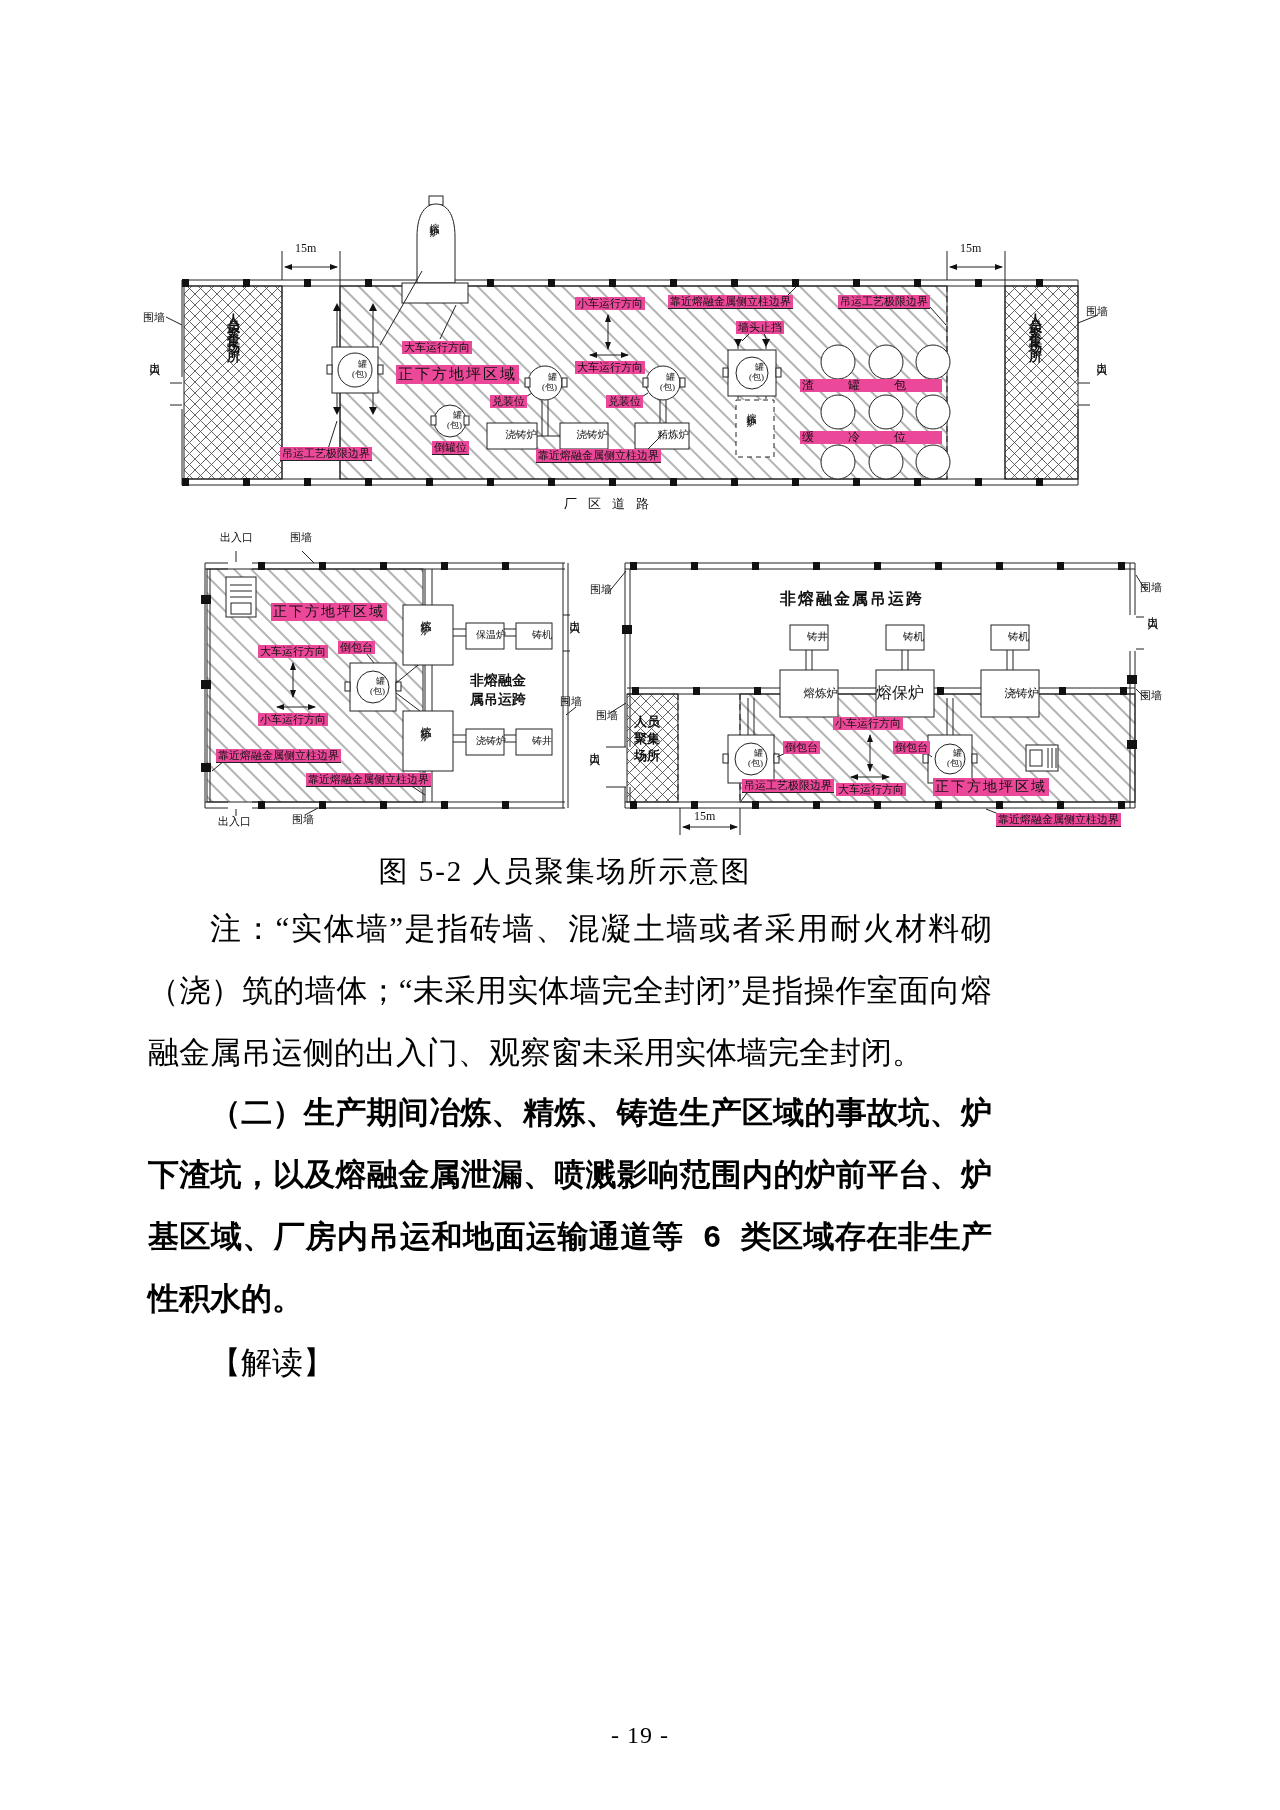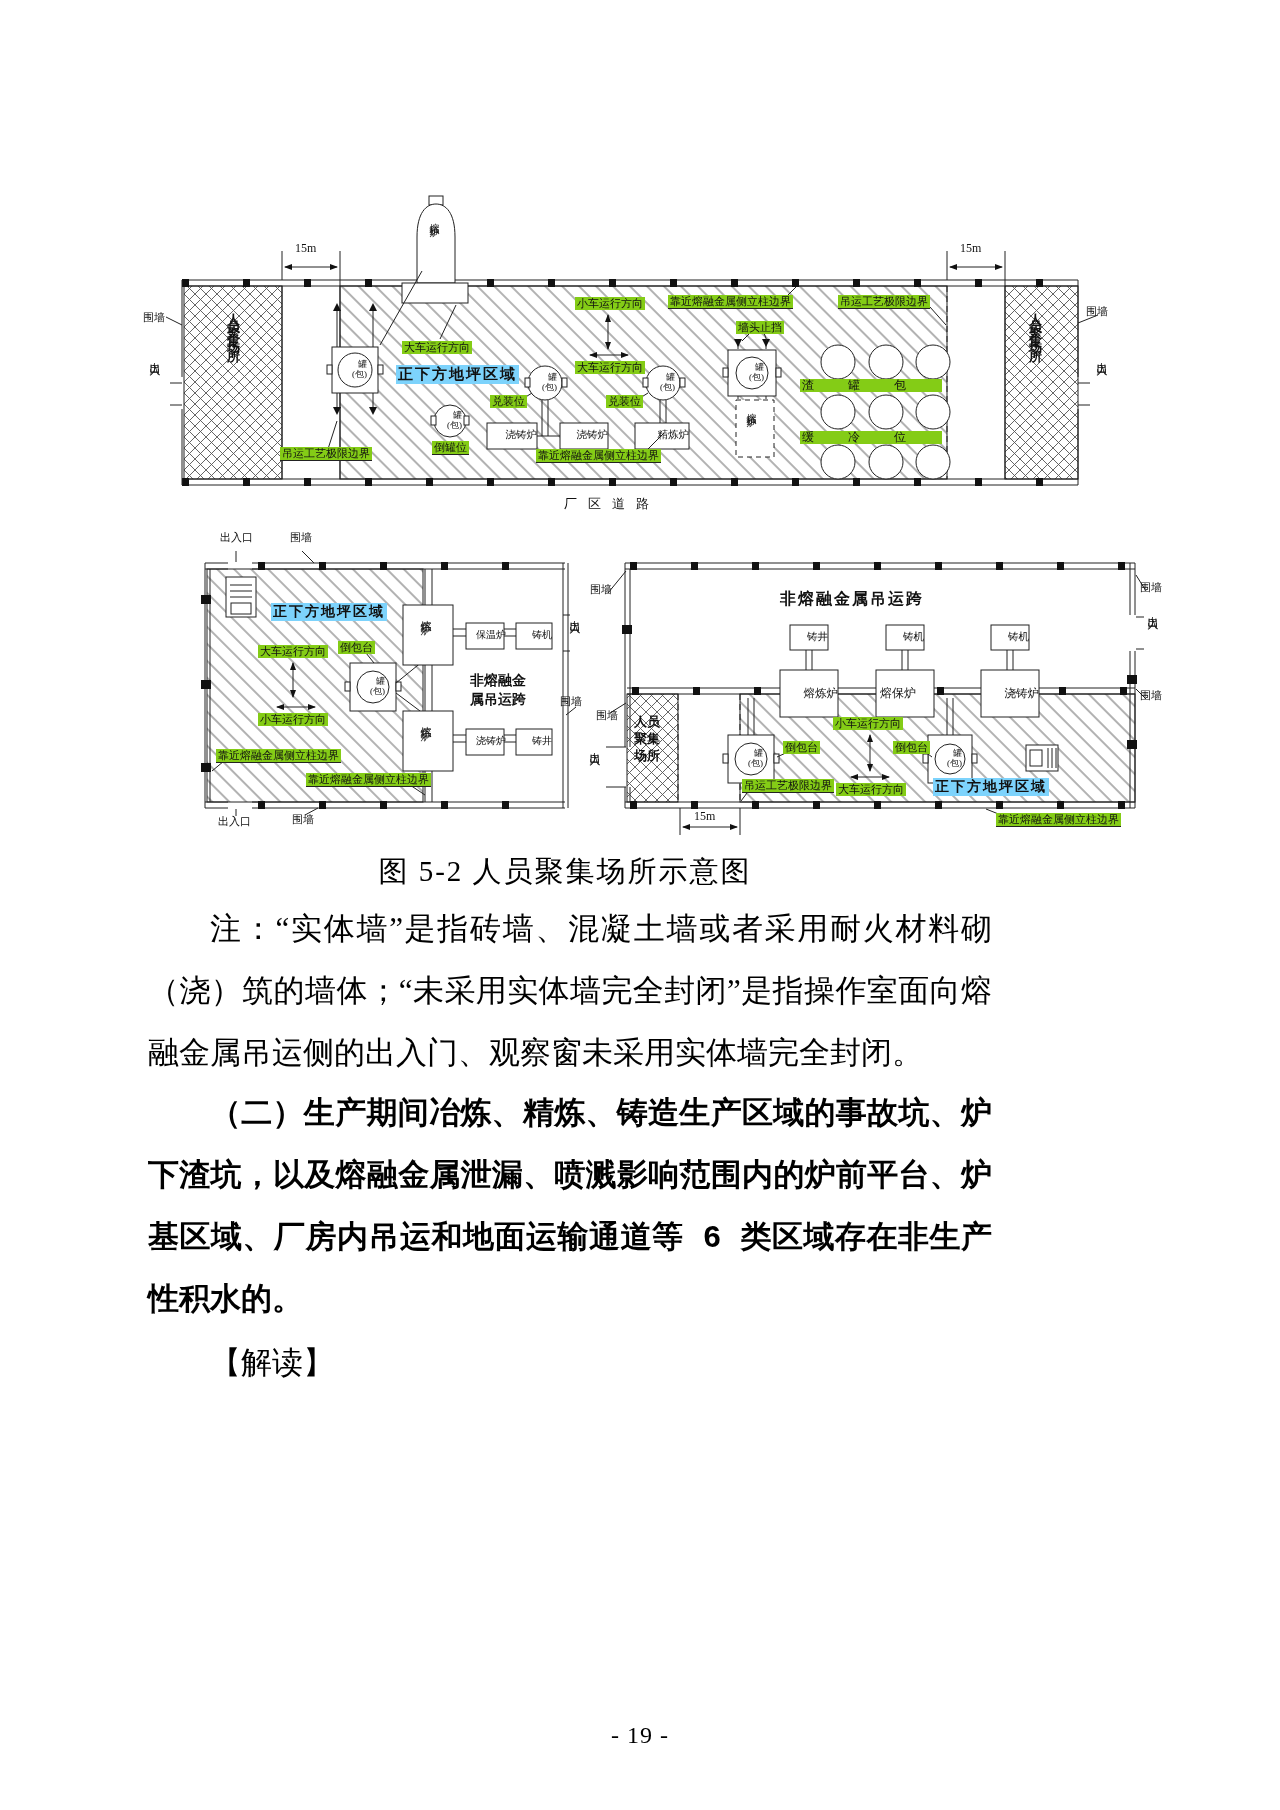--- a/index.html
+++ b/index.html
@@ -4,29 +4,29 @@
 <style>
   *{margin:0;padding:0;box-sizing:border-box}
   html,body{width:1280px;height:1810px;background:#fff;position:relative;
     font-family:"Liberation Serif",serif;color:#000;overflow:hidden}
   .fig{position:absolute;left:140px;top:195px;width:1040px;height:655px}
   .fig svg{position:absolute;left:0;top:0}
   .ticks{stroke:#111;stroke-width:8;stroke-dasharray:7 54}
   .lbl{position:absolute;font-size:11px;line-height:13px;color:#111;white-space:nowrap}
   .lbl.v{writing-mode:vertical-rl;text-orientation:upright;letter-spacing:2px;white-space:normal}
   .lbl.u{border-bottom:1px solid #222;padding-bottom:1px}
-  .lbl.bg{background:#84cc16;padding:0 2px}
+  .lbl.bg{background:#ec4899;padding:0 2px}
   .gather{position:absolute;writing-mode:vertical-rl;text-orientation:upright;
     font-weight:bold;font-size:13px;letter-spacing:7px;color:#111}
   .gatherh{position:absolute;font-weight:bold;font-size:13px;line-height:17px;
     width:30px;color:#111;text-align:center}
   .ladle{position:absolute;width:24px;font-size:9px;line-height:9.5px;text-align:right;color:#111}
   .boxl{position:absolute;font-size:10.5px;line-height:12px;text-align:right;color:#111;white-space:nowrap}
-  .zone{position:absolute;font-weight:bold;font-size:15px;letter-spacing:2px;
-    background:#7dd3fc;padding:0 2px;white-space:nowrap;color:#111}
+  .zone{position:absolute;font-weight:normal;font-size:15px;letter-spacing:2px;
+    background:#ec4899;padding:0 2px;white-space:nowrap;color:#111}
   .title-b{position:absolute;font-weight:bold;font-size:16px;letter-spacing:2px;white-space:nowrap;color:#111}
   .wrap2{position:absolute;font-weight:bold;font-size:14px;line-height:19px;width:62px;color:#111}
   .road{position:absolute;font-size:13px;letter-spacing:11px;color:#111}
   .dim{position:absolute;font-size:12px;color:#111;font-family:"Liberation Serif",serif}
   .cap{position:absolute;left:140px;top:852px;width:850px;text-align:center;
     font-size:29px;letter-spacing:2px}
   .bodytxt{position:absolute;left:148px;top:898px;width:844px;font-size:31px;
     line-height:62px;text-align:justify}
   .bodytxt p{text-indent:2em;margin:0}
   .bodytxt p.bold{font-family:Liberation Mono, monospace;font-weight:bold}
@@ -352,21 +352,21 @@
 
 <div class="lbl v" style="left:428px;top:416px;height:48px">出入口</div>
 <div class="lbl" style="left:420px;top:500px">围墙</div>
 <div class="lbl" style="left:456px;top:514px">围墙</div>
 <div class="lbl" style="left:450px;top:388px">围墙</div>
 <div class="title-b" style="left:640px;top:394px">非熔融金属吊运跨</div>
 <div class="boxl" style="left:650px;top:436px;width:38px">铸井</div>
 <div class="boxl" style="left:746px;top:436px;width:38px">铸机</div>
 <div class="boxl" style="left:851px;top:436px;width:38px">铸机</div>
 <div class="boxl" style="left:640px;top:492px;width:58px;font-size:11.5px">熔炼炉</div>
-<div class="boxl" style="left:736px;top:492px;width:40px;font-size:12px">熔保炉</div>
+<div class="boxl" style="left:736px;top:492px;width:40px;font-size:16px">熔保炉</div>
 <div class="boxl" style="left:841px;top:492px;width:58px;font-size:11.5px">浇铸炉</div>
 <div class="gatherh" style="left:492px;top:518px">人员聚集场所</div>
 <div class="lbl v" style="left:448px;top:548px;height:48px">出入口</div>
 <div class="ladle" style="left:599px;top:554px">罐 (包)</div>
 <div class="ladle" style="left:798px;top:554px">罐 (包)</div>
 <div class="lbl bg" style="left:643px;top:546px">倒包台</div>
 <div class="lbl bg" style="left:753px;top:546px">倒包台</div>
 <div class="lbl bg" style="left:693px;top:522px">小车运行方向</div>
 <div class="lbl bg" style="left:696px;top:588px">大车运行方向</div>
 <div class="lbl bg u" style="left:602px;top:584px">吊运工艺极限边界</div>

